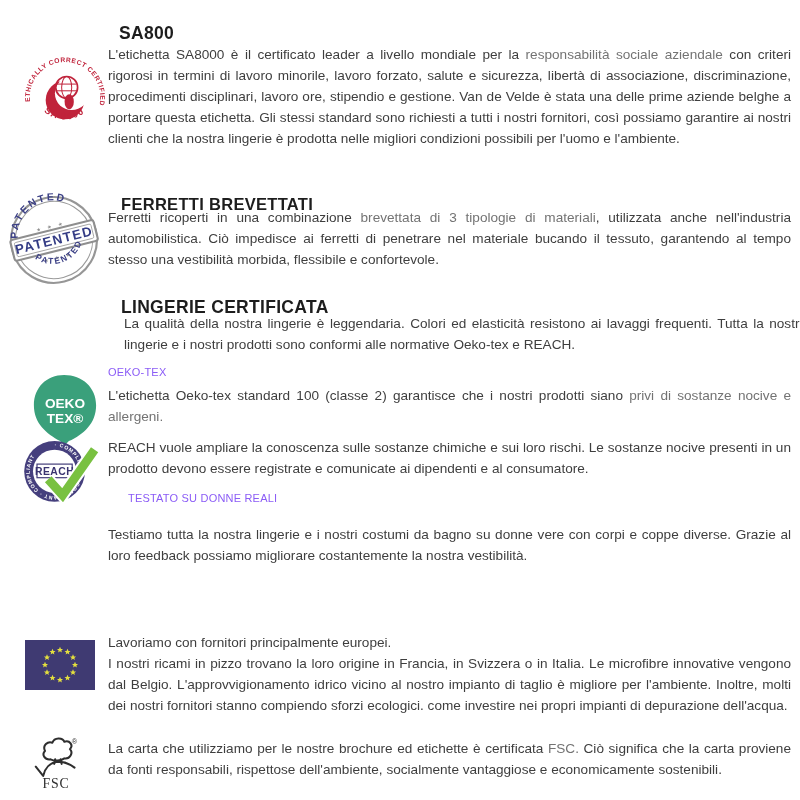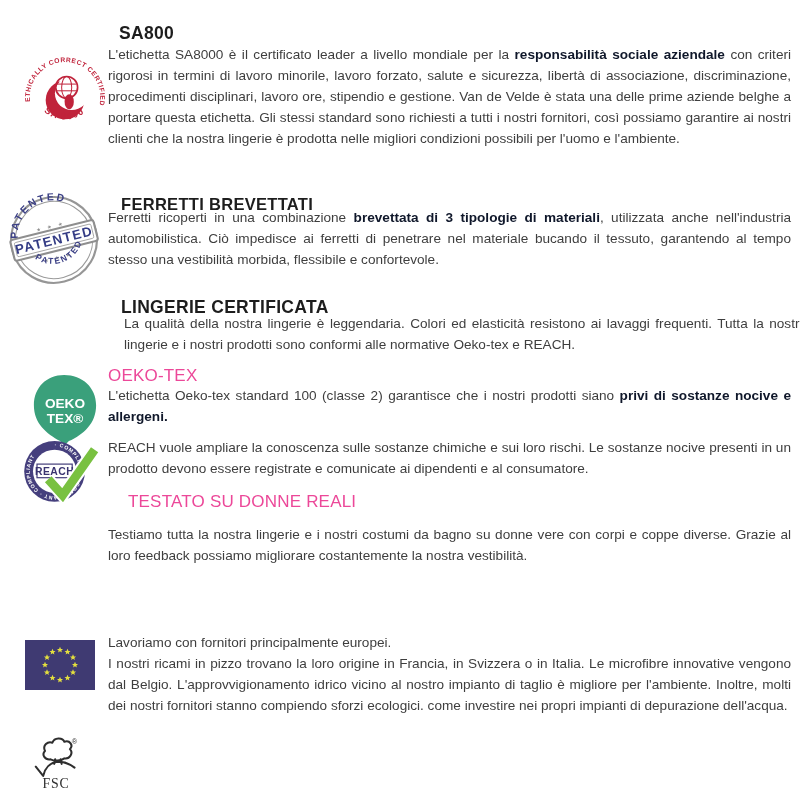--- a/index.html
+++ b/index.html
@@ -4,24 +4,24 @@
 <style>
   html,body{margin:0;padding:0;background:#ffffff;}
   .page{
     position:relative;width:800px;height:800px;background:#ffffff;
     font-family:"Liberation Sans",sans-serif;color:#3e3e3e;overflow:hidden;
   }
   .abs{position:absolute;}
   .text-col{left:108px;width:683px;}
   .h-lg{margin:11px;font-size:16.5px;font-weight:700;color:#1d1d1d;letter-spacing:.3px;}
   .h-xl{font-size:17.5px;}
-  .h-sm{margin:0;font-size:17px;font-weight:400;color:#ec4899;letter-spacing:.2px;}
+  .h-sm{margin:0;font-size:11px;font-weight:400;color:#8b5cf6;letter-spacing:.2px;}
   p{margin:0;font-size:13.6px;line-height:21px;text-align:justify;}
   p.noj{text-align:left;}
-  b{color:#0f172a;font-weight:700;}
+  b{color:#737373;font-weight:400;}
   svg{display:block;}
   svg text{font-family:"Liberation Sans",sans-serif;}
   .serif{font-family:"Liberation Serif",serif;}
 </style>
 </head>
 <body>
 
 <div class="page">
 
   <div class="abs" style="top:50px;left:23px;">
@@ -138,14 +138,15 @@
       <g fill="none" stroke="#2e2e2e" stroke-width="2.2" stroke-linecap="round" stroke-linejoin="round">
         <path d="M3,34 L11,44 C13,35 19,30 25,29 C33,28 40,31 45,35"></path>
         <path d="M19,26 C13,27 9,21 13,17 C10,11 16,6 21,8 C23,2 32,2 34,7 C40,5 44,11 40,15 C44,19 40,26 34,25 C30,28 23,28 19,26 Z"></path>
         <path d="M24,26 L23,31"></path>
         <path d="M30,26 L31,31"></path>
       </g>
       <text x="45" y="9" text-anchor="middle" font-size="8" fill="#2e2e2e">®</text>
       <text x="25" y="57" text-anchor="middle" class="serif" font-size="15" letter-spacing="1" fill="#2e2e2e">FSC</text>
     </svg>
   </div>
+  <p class="abs text-col" style="top:738px;"><span>La carta che utilizziamo per le nostre brochure ed etichette è certificata </span><b>FSC.</b><span> Ciò significa che la carta proviene da fonti responsabili, rispettose dell'ambiente, socialmente vantaggiose e economicamente sostenibili.</span></p>
 
 </div>
 
 </body></html>

